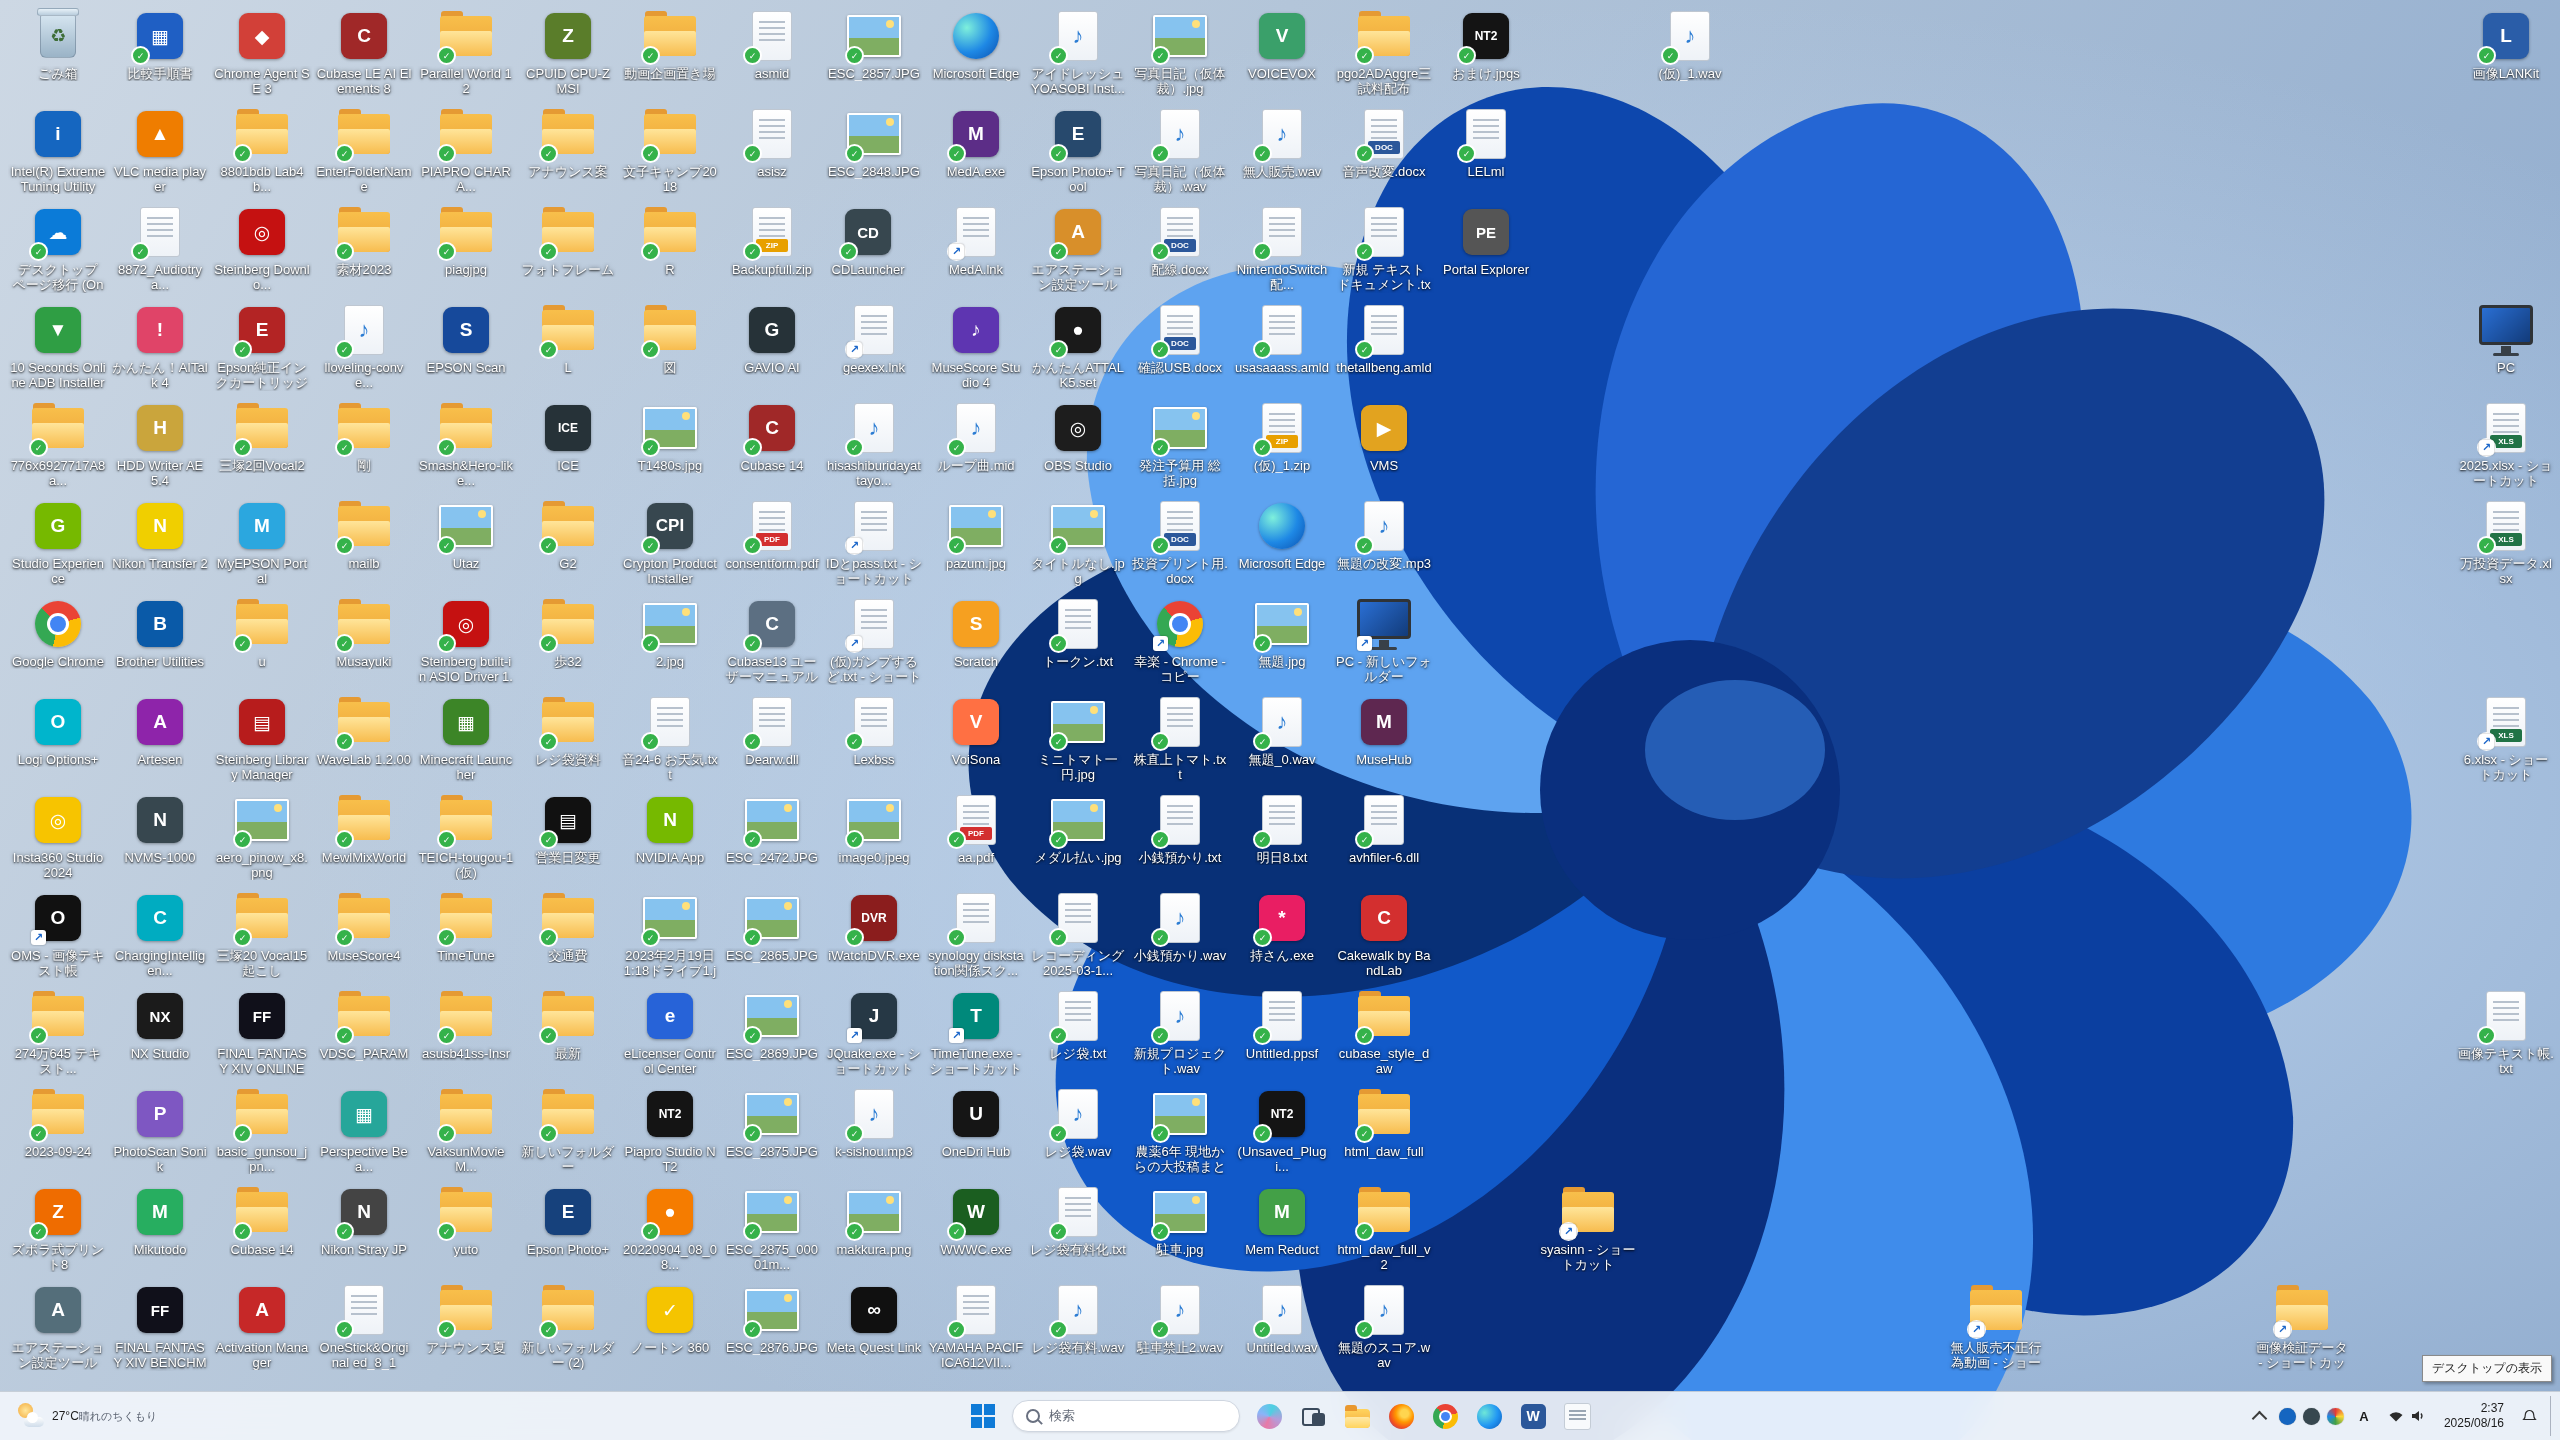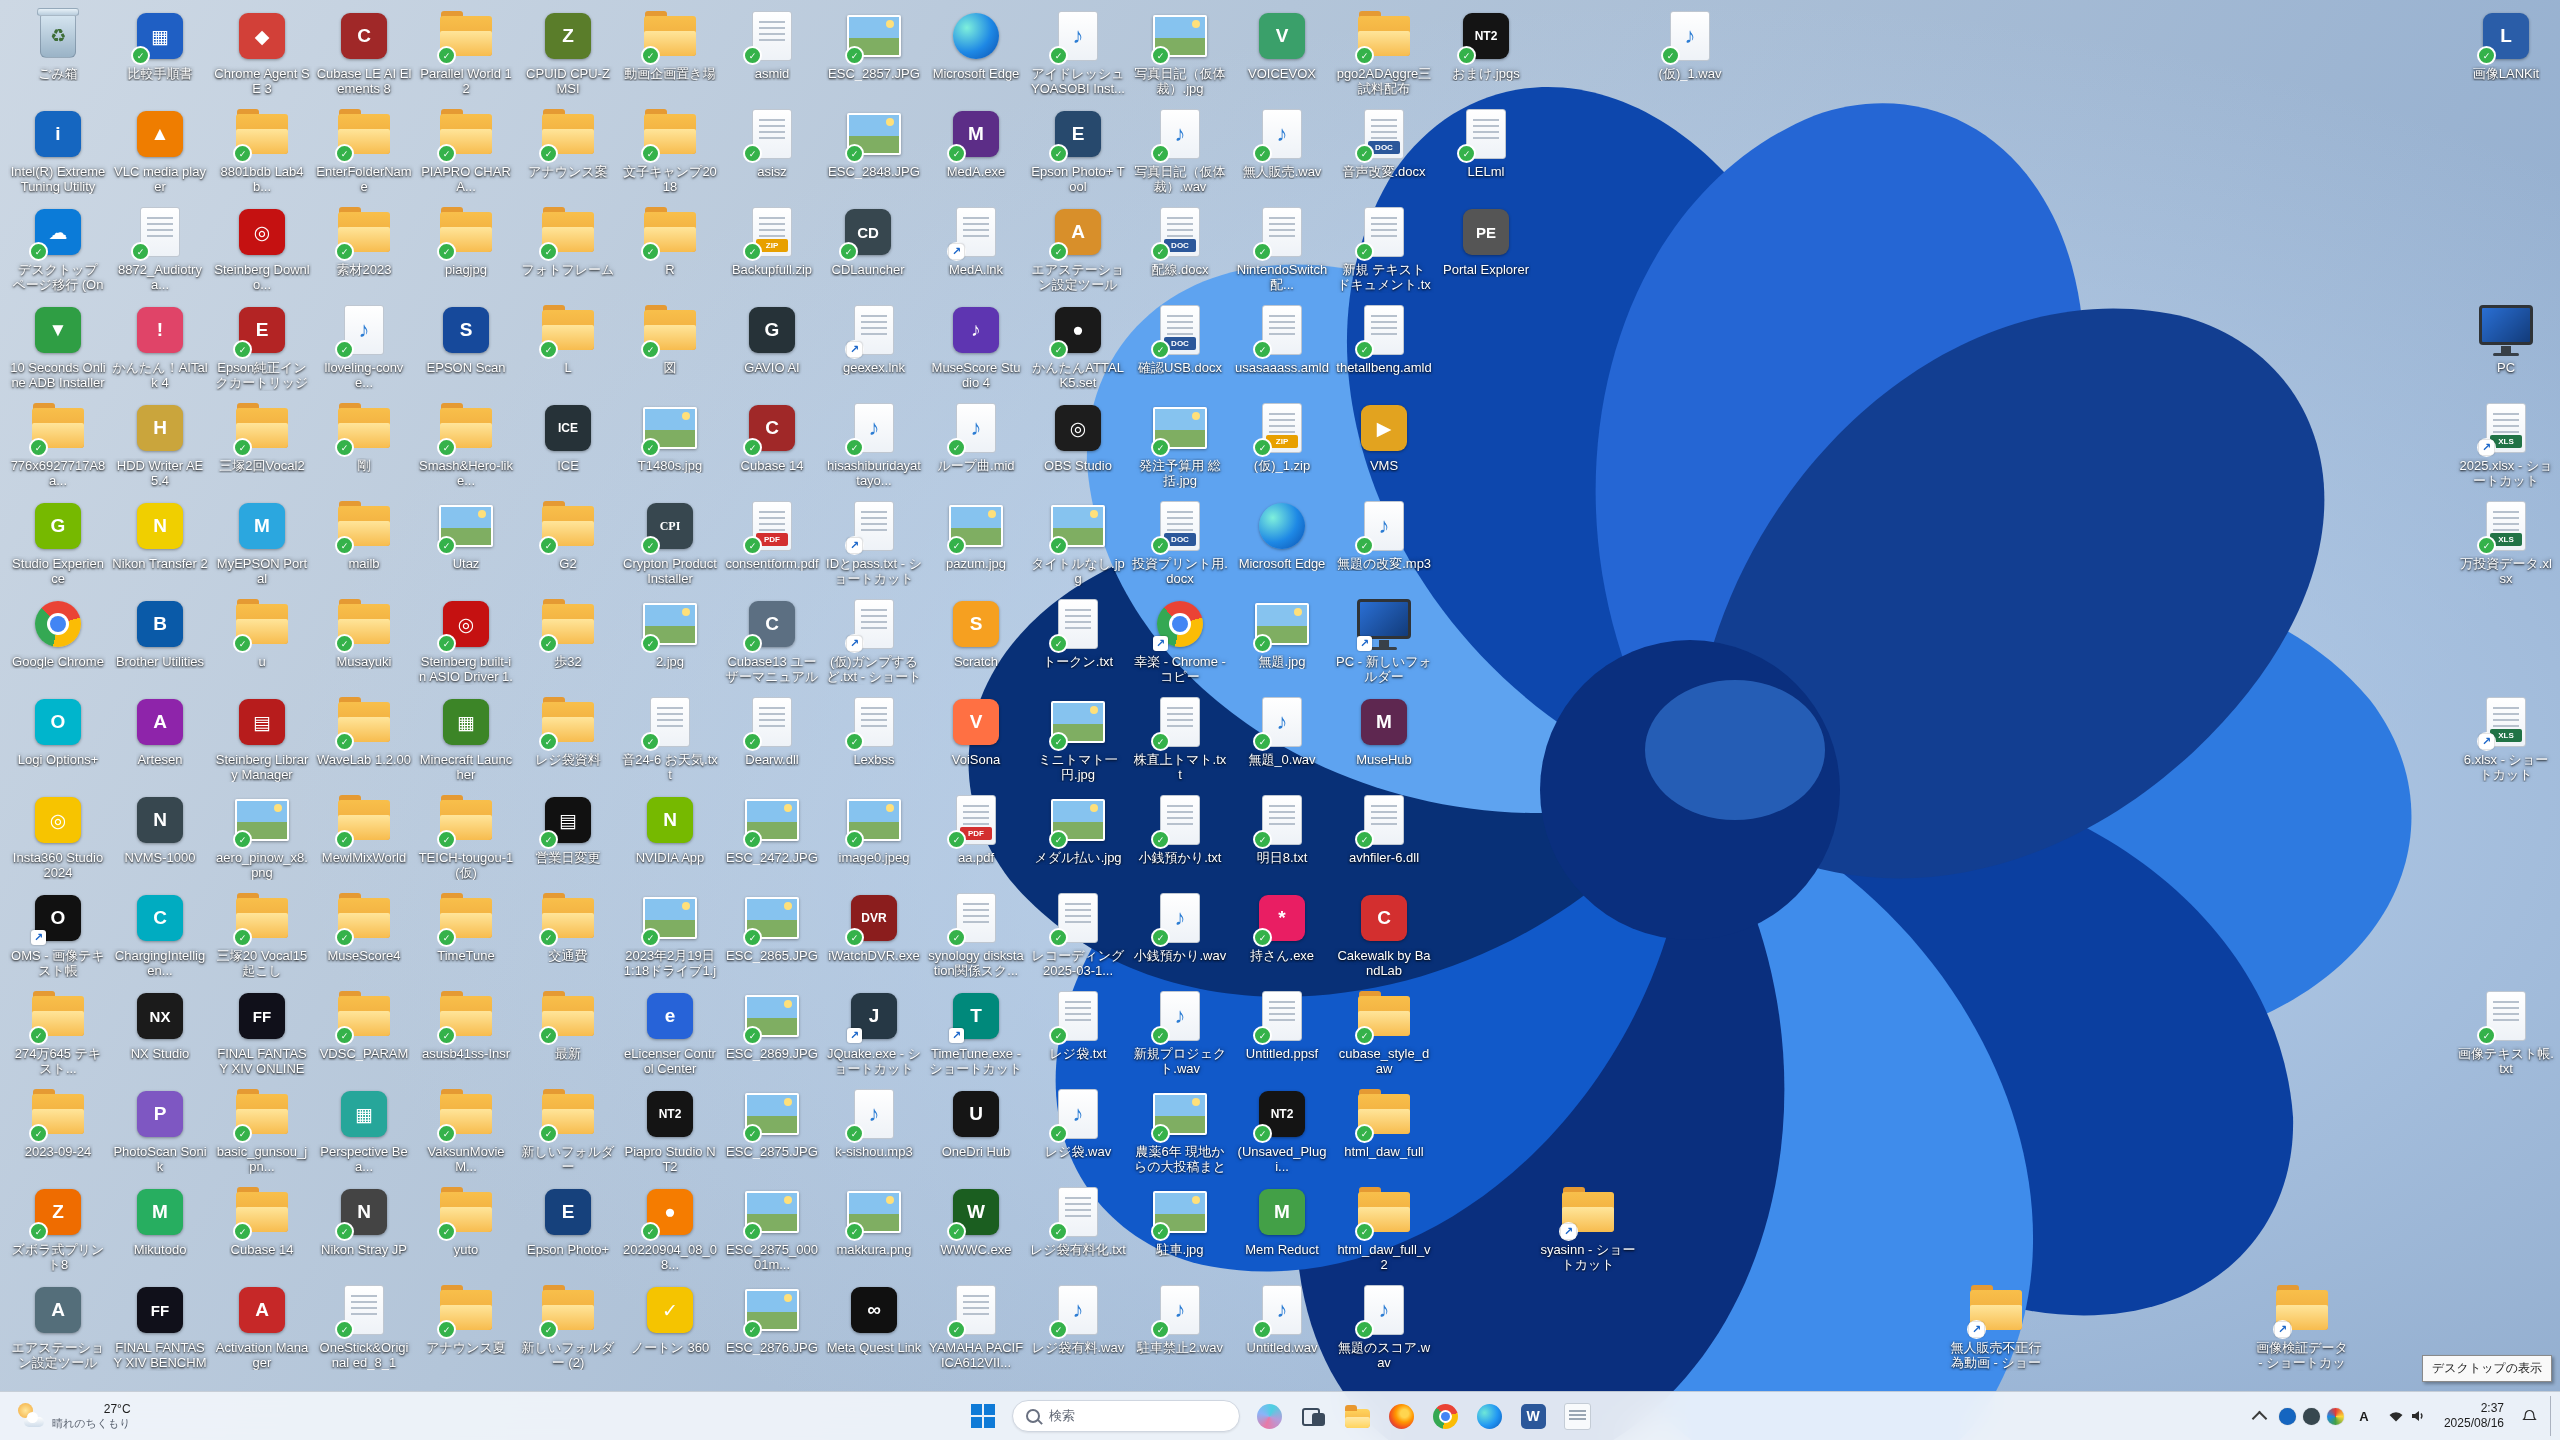--- a/index.html
+++ b/index.html
@@ -51,21 +51,21 @@
 
   
   #taskbar{position:absolute;left:0;bottom:0;width:2560px;height:48px;background:rgba(241,245,251,.92);
     border-top:1px solid rgba(130,140,155,.35);display:flex;align-items:center;z-index:5;backdrop-filter:blur(14px);}
   .tb-left{position:absolute;left:8px;top:4px;bottom:4px;display:flex;align-items:center;gap:8px;padding:0 10px;border-radius:6px;}
   .wicon{position:relative;width:26px;height:26px;display:block;}
   .wicon i{display:block;}
   .wicon .sun{position:absolute;top:0;left:0;width:15px;height:15px;border-radius:50%;background:radial-gradient(#ffe79c,#f3a93c);}
   .wicon .cloud{position:absolute;bottom:2px;right:0;width:20px;height:10px;background:linear-gradient(#ffffff,#cfdcea);border-radius:7px;}
   .wicon .cloud::before{content:"";position:absolute;left:3px;top:-5px;width:11px;height:11px;border-radius:50%;background:#fff;}
-  .wtxt{display:flex;flex-direction:column;line-height:14px;align-items:flex-end;}
+  .wtxt{display:flex;flex-direction:row;line-height:14px;}
   .wt1{font-size:12px;color:#1c1c1c;}
   .wt2{font-size:11px;color:#5a6270;}
   .tb-center{margin:0 auto;display:flex;align-items:center;gap:4px;height:100%;}
   .tbtn{width:40px;height:40px;border:none;background:transparent;border-radius:6px;display:flex;align-items:center;justify-content:center;padding:0;}
   .pg-start{width:24px;height:24px;display:block;background-image:linear-gradient(#0f7bd7,#0f7bd7),linear-gradient(#0f7bd7,#0f7bd7),linear-gradient(#0f7bd7,#0f7bd7),linear-gradient(#0f7bd7,#0f7bd7);
     background-size:11px 11px;background-position:0 0,13px 0,0 13px,13px 13px;background-repeat:no-repeat;}
   .searchpill{height:30px;min-width:200px;background:#fff;border:1px solid #cfd6e0;border-radius:16px;display:flex;align-items:center;gap:9px;
     padding:0 13px;margin:0 5px;box-shadow:0 1px 2px rgba(0,0,0,.08);}
   .mag{width:10px;height:10px;border:2px solid #697080;border-radius:50%;position:relative;display:inline-block;}
   .mag::after{content:"";position:absolute;width:6px;height:2px;background:#697080;transform:rotate(45deg);right:-5px;bottom:-2px;}
@@ -763,21 +763,21 @@
         <div class="glyph">
           <span class="ig ig-folder">
             <b></b>
           </span>
           <span class="chk">✓</span>
         </div>
         <div class="lbl">G2</div>
       </div>
       <div class="dicon" style="left: 620px; top: 496px;">
         <div class="glyph">
-          <span class="ig ig-app" style="background: rgb(55, 71, 79); font-size: 12px; font-family: Liberation Serif, serif;">CPI</span>
+          <span class="ig ig-app" style="background: rgb(55, 71, 79); font-size: 17px;">CPI</span>
           <span class="chk">✓</span>
         </div>
         <div class="lbl">Crypton Product Installer</div>
       </div>
       <div class="dicon" style="left: 722px; top: 496px;">
         <div class="glyph">
           <span class="ig ig-page lines">
             <i class="tag" style="background:#d32f2f">PDF</i>
           </span>
           <span class="chk">✓</span>

